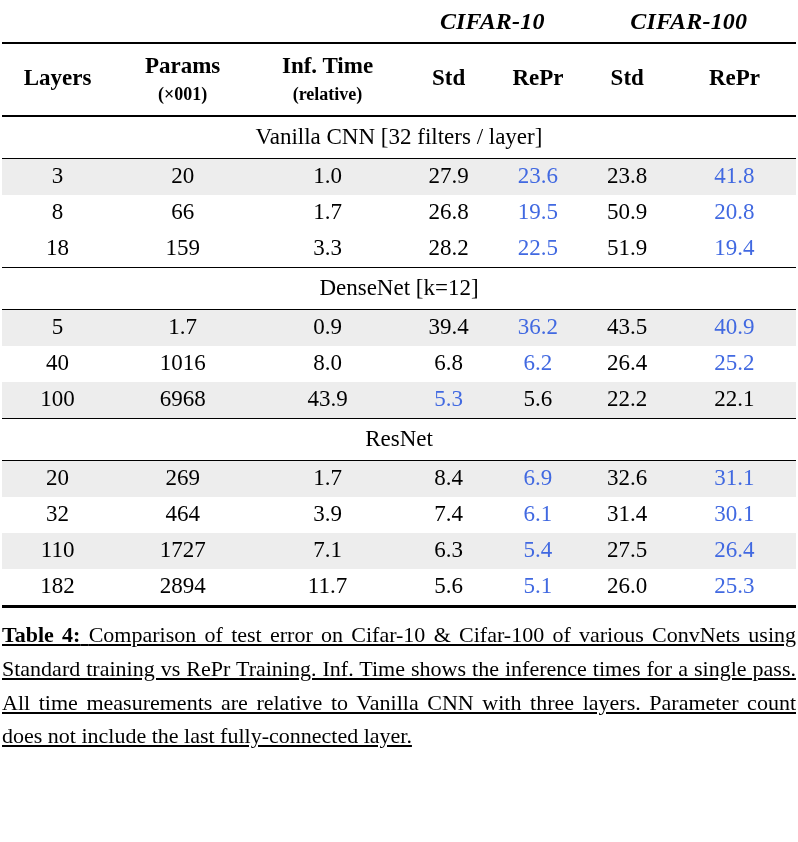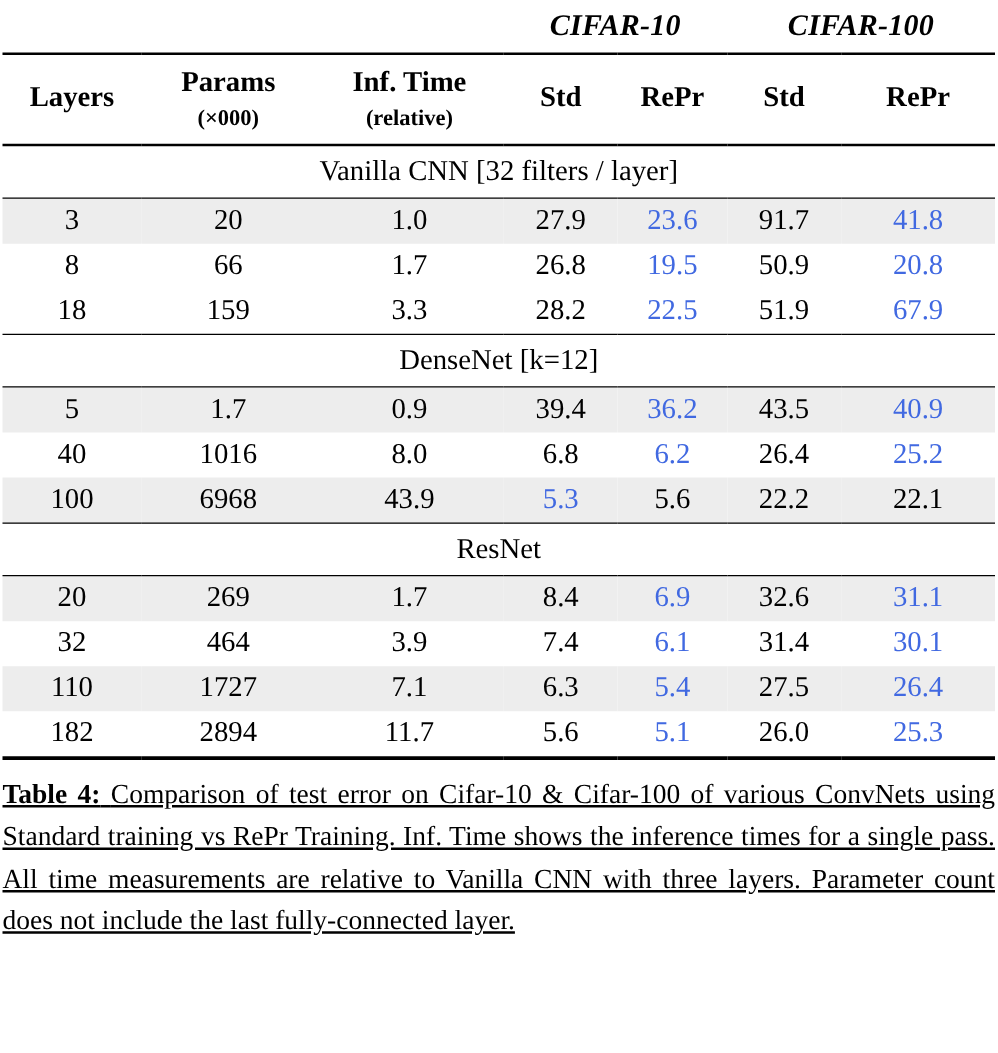--- a/index.html
+++ b/index.html
@@ -105,21 +105,21 @@
         <td colspan="3"></td>
         <th colspan="2">CIFAR-10</th>
         <th colspan="2">CIFAR-100</th>
       </tr>
       <tr class="col-row">
         <th>
           <span>Layers</span>
         </th>
         <th>
           <span>Params</span>
-          <span class="sub">(×000)</span>
+          <span class="sub">(×001)</span>
         </th>
         <th>
           <span>Inf. Time</span>
           <span class="sub">(relative)</span>
         </th>
         <th>Std</th>
         <th>RePr</th>
         <th>Std</th>
         <th>RePr</th>
       </tr>
@@ -127,40 +127,40 @@
     <tbody id="table-body">
         <tr class="section-title-row">
           <td colspan="7">Vanilla CNN [32 filters / layer]</td>
         </tr>
         <tr class="data-row shaded">
           <td>3</td>
           <td>20</td>
           <td>1.0</td>
           <td>27.9</td>
           <td class="hl">23.6</td>
-          <td>91.7</td>
+          <td>23.8</td>
           <td class="hl">41.8</td>
         </tr>
         <tr class="data-row">
           <td>8</td>
           <td>66</td>
           <td>1.7</td>
           <td>26.8</td>
           <td class="hl">19.5</td>
           <td>50.9</td>
           <td class="hl">20.8</td>
         </tr>
         <tr class="data-row">
           <td>18</td>
           <td>159</td>
           <td>3.3</td>
           <td>28.2</td>
           <td class="hl">22.5</td>
           <td>51.9</td>
-          <td class="hl">67.9</td>
+          <td class="hl">19.4</td>
         </tr>
         <tr class="section-title-row">
           <td colspan="7">DenseNet [k=12]</td>
         </tr>
         <tr class="data-row shaded">
           <td>5</td>
           <td>1.7</td>
           <td>0.9</td>
           <td>39.4</td>
           <td class="hl">36.2</td>

